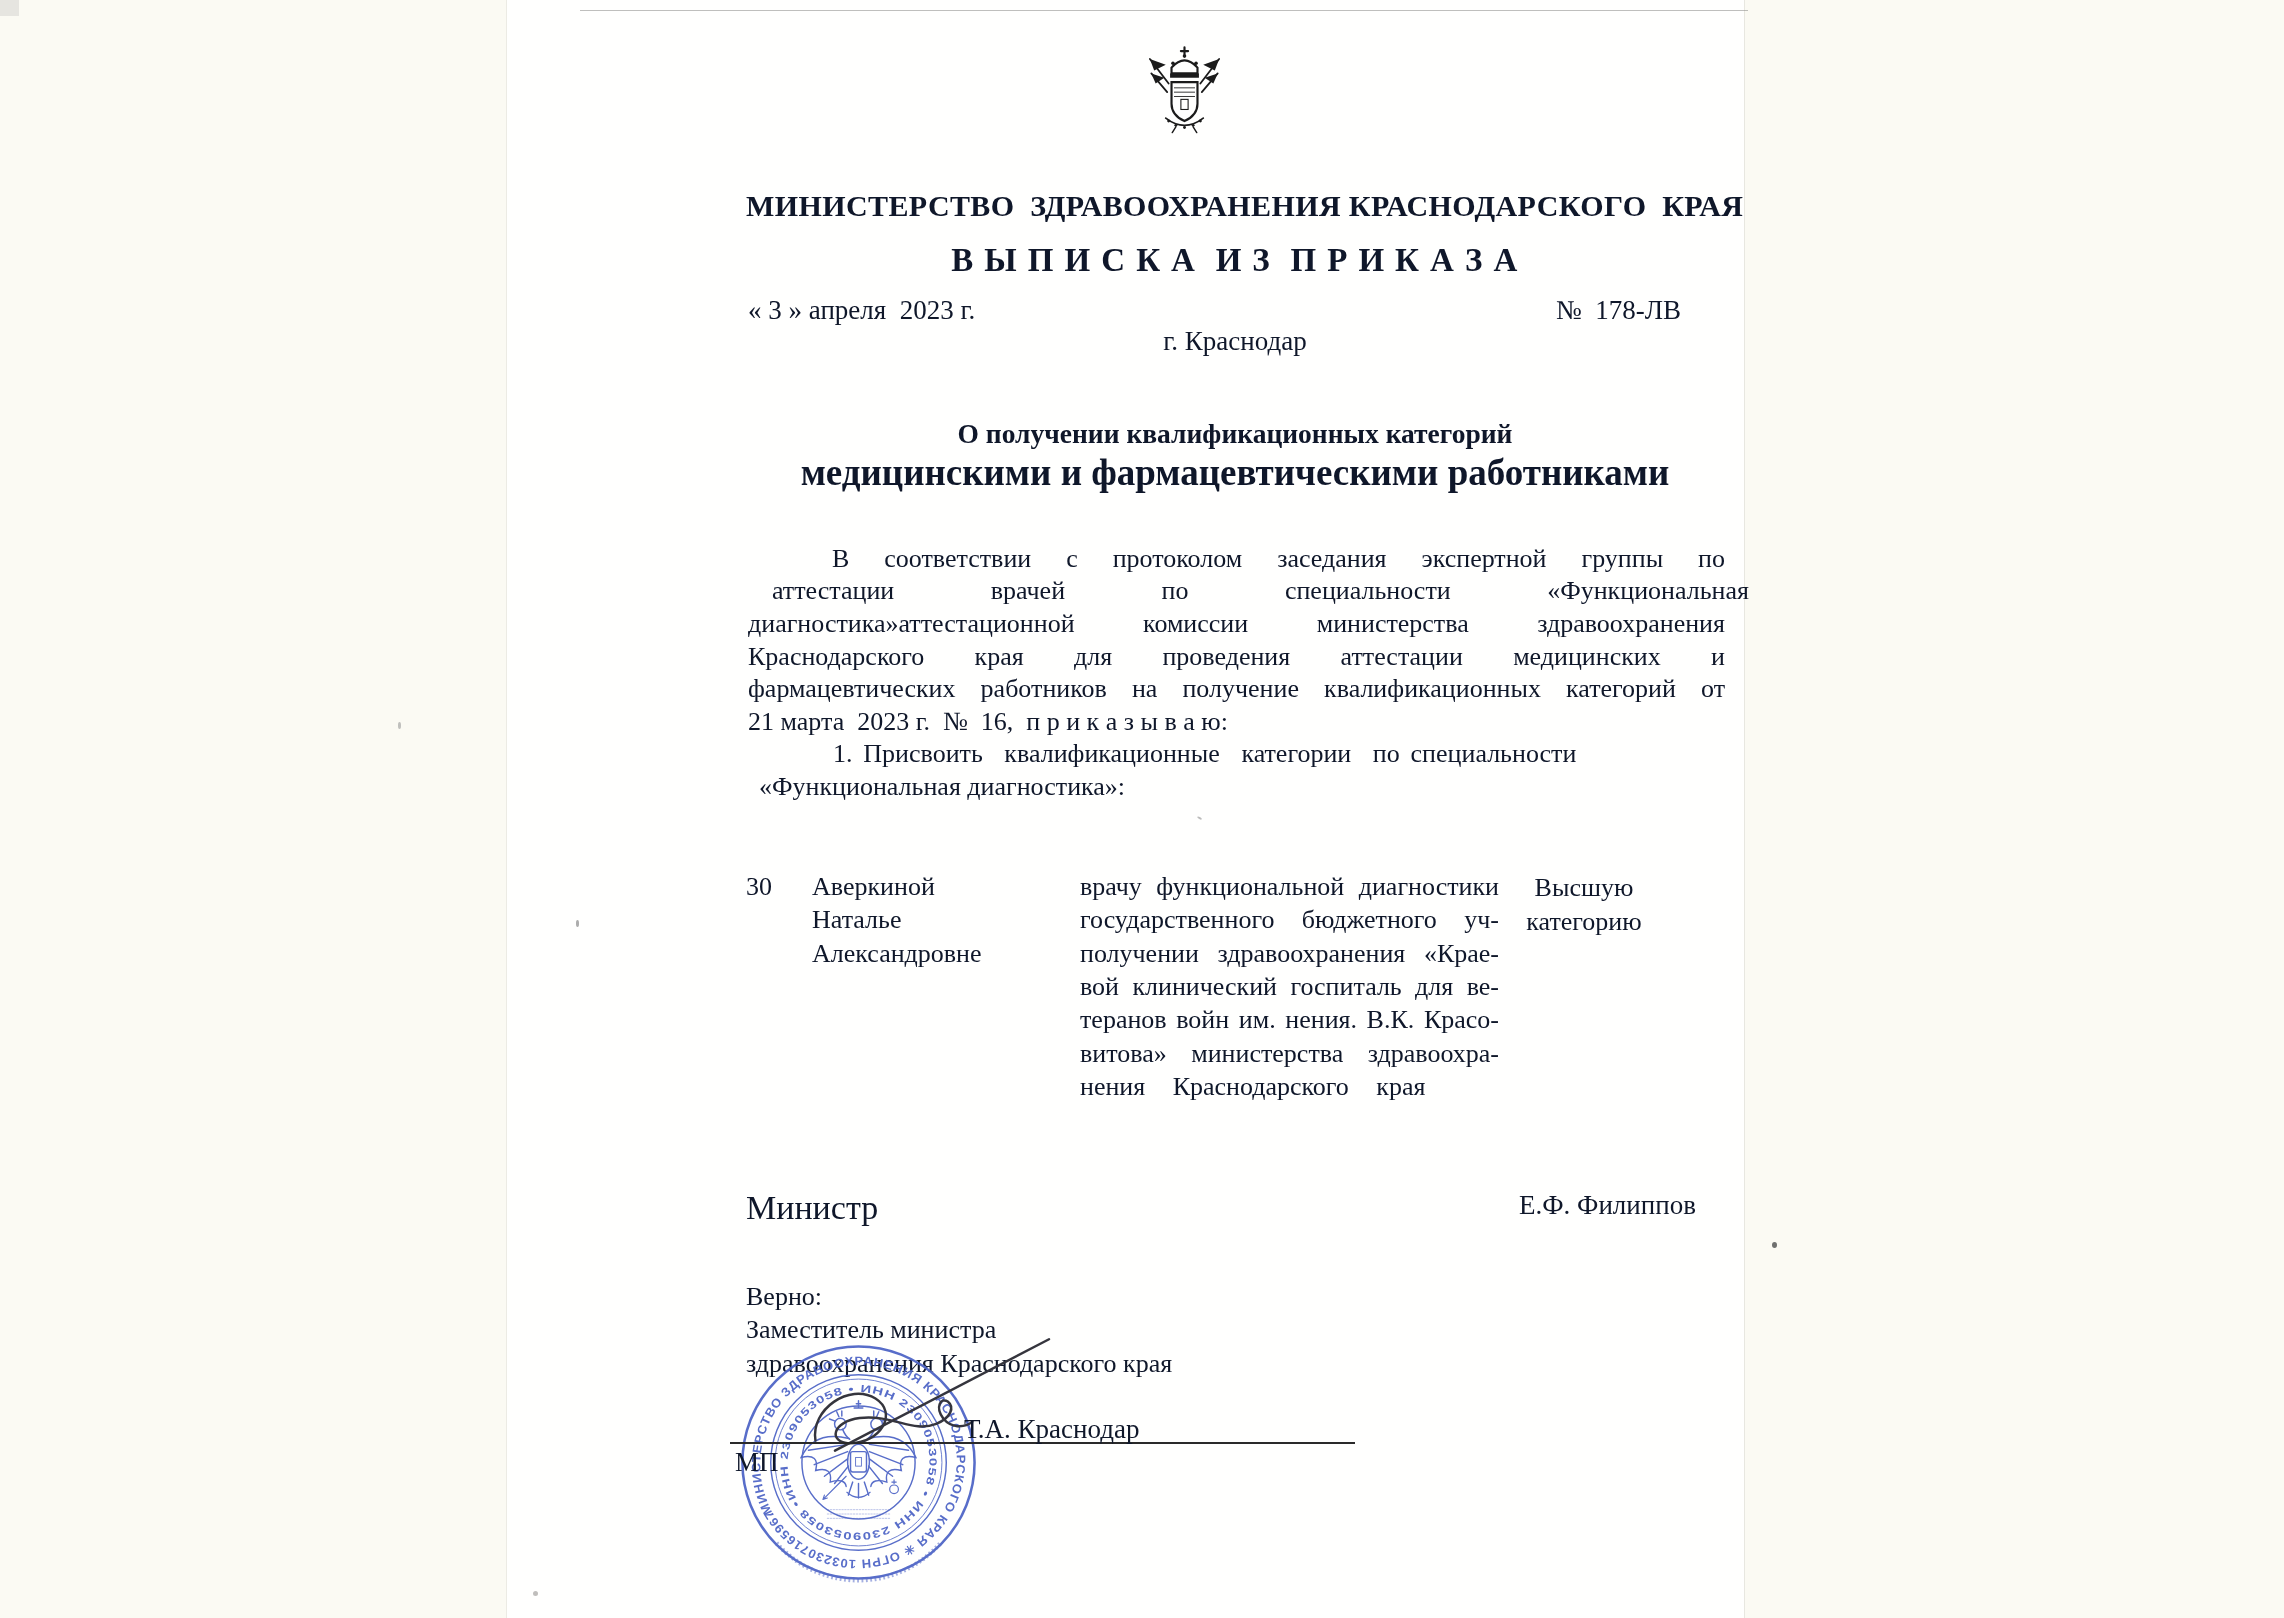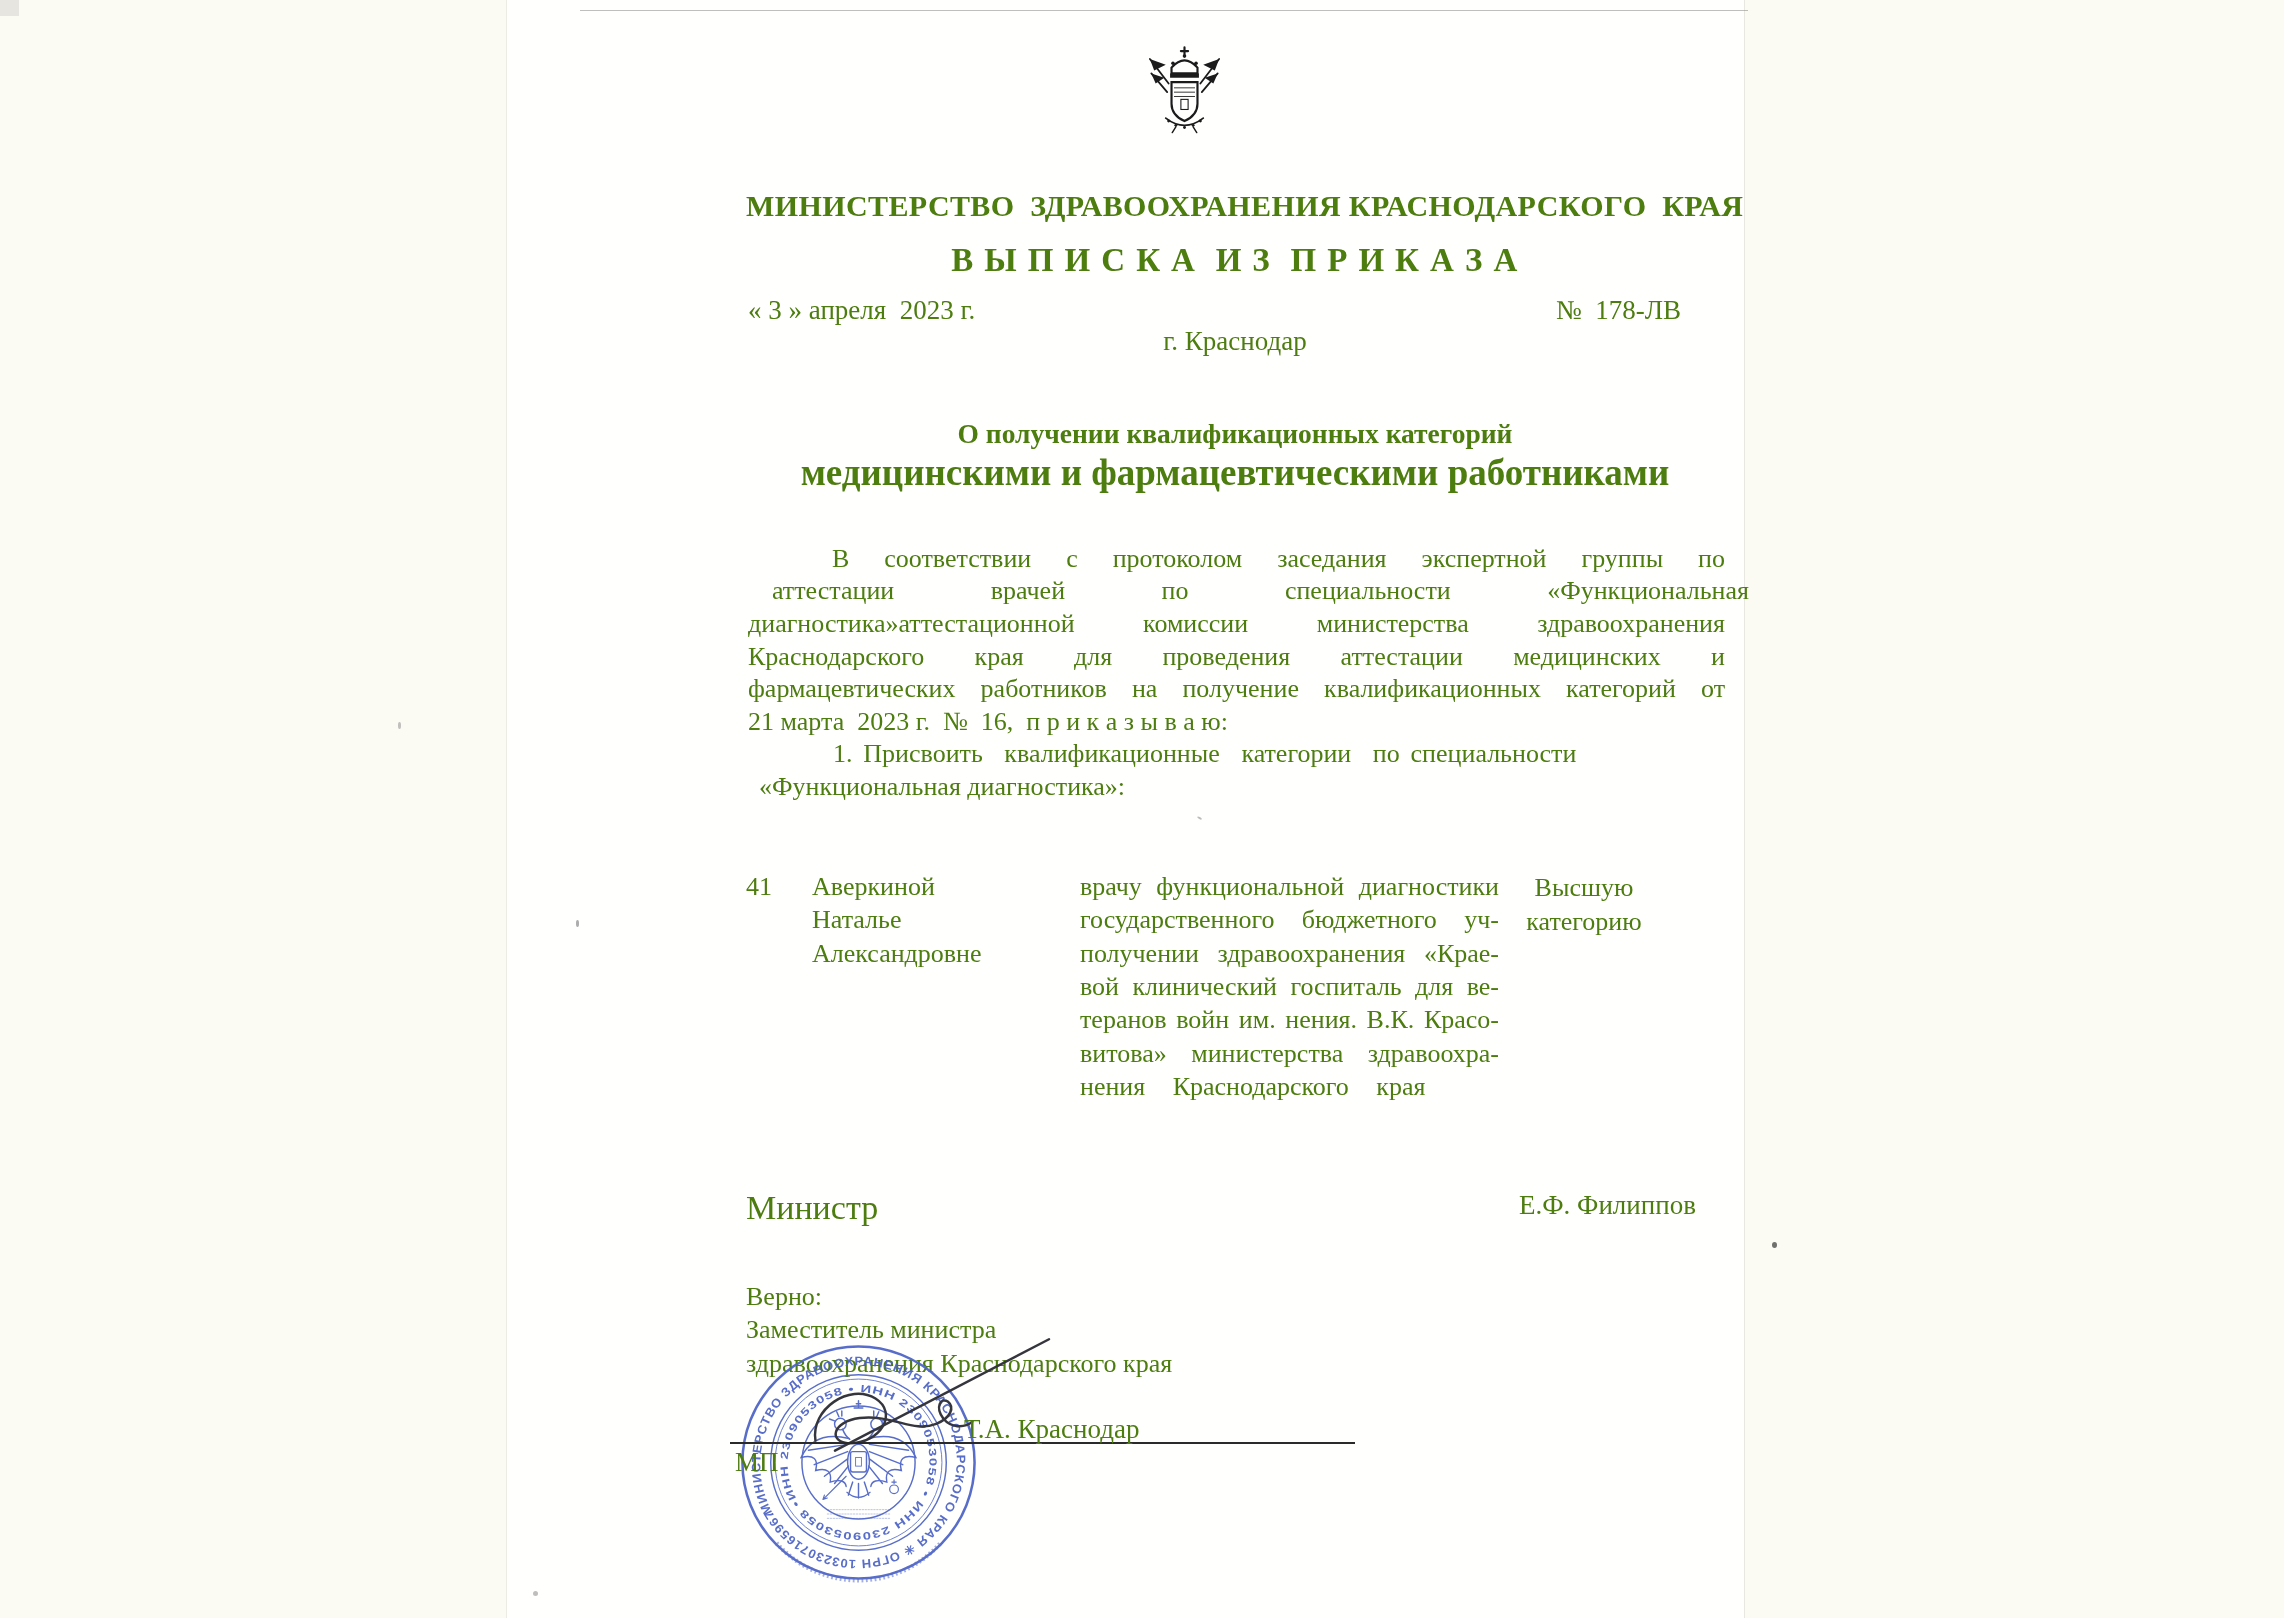--- a/index.html
+++ b/index.html
@@ -7,21 +7,21 @@
     width:2284px;height:1618px;position:relative;overflow:hidden;
     background:#fbfaf3;
     font-family:"Liberation Serif", serif;
   }
   .sheet{
     position:absolute;left:506px;top:0;width:1237px;height:1618px;
     background:#fffffe;
     border-left:0.7px solid #ecebe4;border-right:0.7px solid #e8e7e0;
   }
   .t{
-    position:absolute;color:#4d7c0f;line-height:1.2;white-space:pre;
+    position:absolute;color:#0f172a;line-height:1.2;white-space:pre;
     font-family:"Liberation Serif", serif;
   }
   .j{white-space:normal;text-align:justify;text-align-last:justify;word-spacing:normal}
   .b{font-weight:bold}
   .c{text-align:center}
   .rule{position:absolute;background:#8a8a86}
   .speck{position:absolute;border-radius:50%}
   svg{position:absolute;overflow:visible}
   .stamptxt{font-family:"Liberation Sans", sans-serif;font-weight:bold;letter-spacing:1px}
 </style>
@@ -74,21 +74,21 @@
 
 <div class="t j" style="left:832px;top:543px;width:893px;font-size:26px">В соответствии с протоколом заседания экспертной группы по</div>
 <div class="t j" style="left:772px;top:575px;width:977px;font-size:26px">аттестации врачей по специальности «Функциональная</div>
 <div class="t j" style="left:748px;top:608px;width:977px;font-size:26px">диагностика»аттестационной комиссии министерства здравоохранения</div>
 <div class="t j" style="left:748px;top:641px;width:977px;font-size:26px">Краснодарского края для проведения аттестации медицинских и</div>
 <div class="t j" style="left:748px;top:673px;width:977px;font-size:26px">фармацевтических работников на получение квалификационных категорий от</div>
 <div class="t" style="left:748px;top:706px;font-size:26px">21 марта  2023 г.  №  16,  п р и к а з ы в а ю:</div>
 <div class="t" style="left:833px;top:738px;font-size:26px;word-spacing:4.3px">1. Присвоить  квалификационные  категории  по специальности</div>
 <div class="t" style="left:759px;top:771px;font-size:26px">«Функциональная диагностика»:</div>
 
-<div class="t" style="left:746px;top:871px;font-size:26px">41</div>
+<div class="t" style="left:746px;top:871px;font-size:26px">30</div>
 
 <div class="t" style="left:812px;top:871px;font-size:26px">Аверкиной</div>
 <div class="t" style="left:812px;top:904px;font-size:26px">Наталье</div>
 <div class="t" style="left:812px;top:938px;font-size:26px">Александровне</div>
 
 <div class="t j" style="left:1080px;top:871px;width:419px;font-size:26px">врачу функциональной диагностики</div>
 <div class="t j" style="left:1080px;top:904px;width:419px;font-size:26px">государственного бюджетного уч-</div>
 <div class="t j" style="left:1080px;top:938px;width:419px;font-size:26px">получении здравоохранения «Крае-</div>
 <div class="t j" style="left:1080px;top:971px;width:419px;font-size:26px">вой клинический госпиталь для ве-</div>
 <div class="t j" style="left:1080px;top:1004px;width:419px;font-size:26px">теранов войн им. нения. В.К. Красо-</div>

